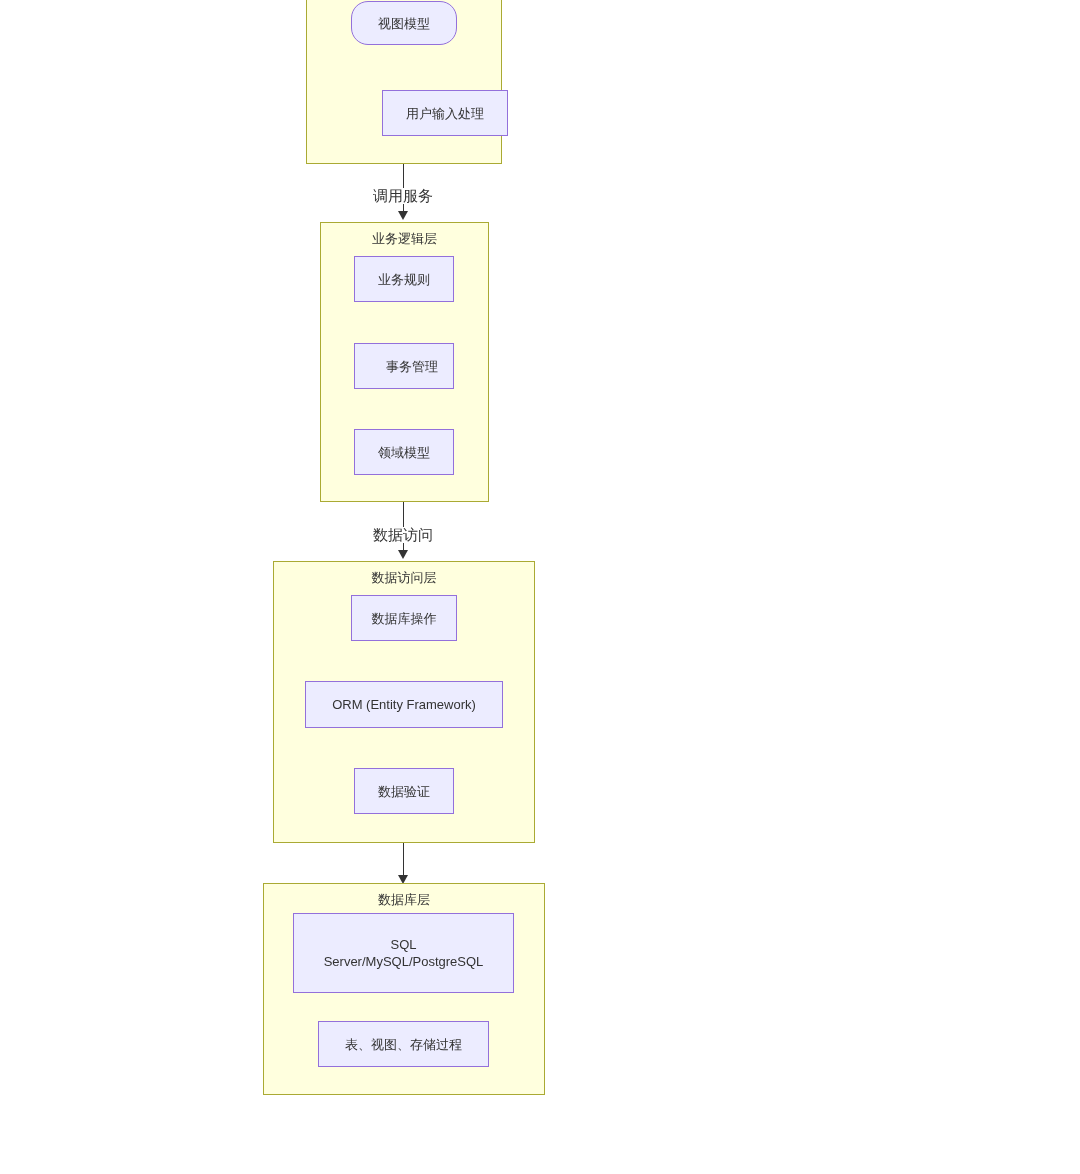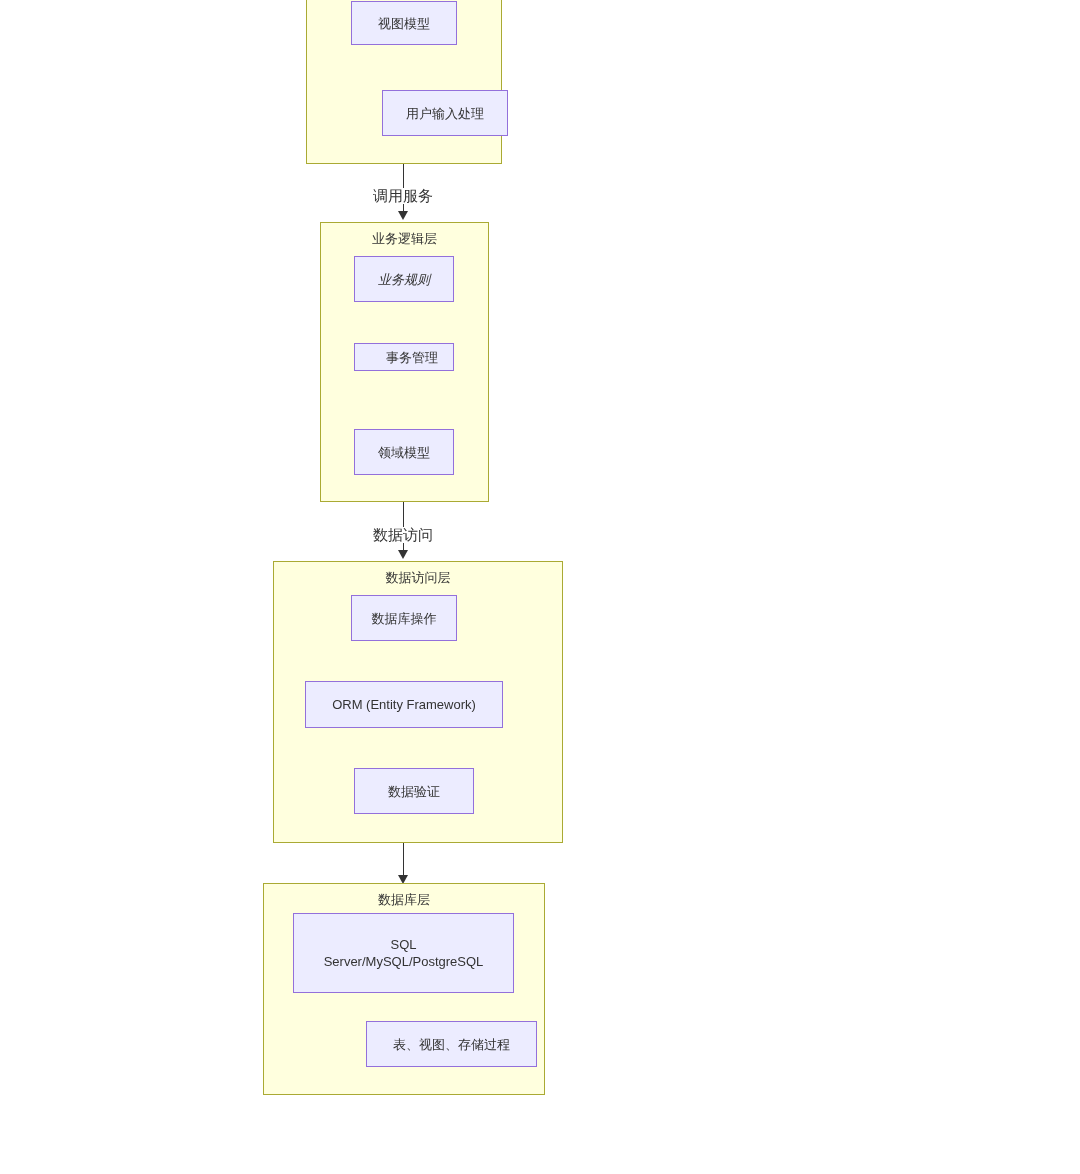--- a/index.html
+++ b/index.html
@@ -87,48 +87,48 @@
     text-align: center;
   }
 </style>
 </head>
 <body>
 
 <div id="diagram">
 
   <div class="layer" style="left:306px; top:-70px; width:196px; height:234px;">
   </div>
-  <div class="node" style="left:351px; top:1px; width:106px; height:44px;">视图模型</div>
+  <div class="node" style="left:351px; top:1px; width:106px; height:44px;border-radius:17px;">视图模型</div>
   <div class="node" style="left:341px; top:90px; width:126px; height:46px;margin-left:41px;">用户输入处理</div>
 
   <div class="edge-line" style="left:402.5px; top:164px; height:48px;"></div>
   <div class="edge-head" style="left:398px; top:211px;"></div>
   <div class="edge-label" style="left:403px; top:188px;">调用服务</div>
 
   <div class="layer" style="left:320px; top:222px; width:169px; height:280px;">
     <div class="layer-title">业务逻辑层</div>
   </div>
-  <div class="node" style="left:354px; top:256px; width:100px; height:46px;font-style:italic;">业务规则</div>
-  <div class="node" style="left:354px; top:343px; width:100px; height:28px;padding-left:22px;">事务管理</div>
+  <div class="node" style="left:354px; top:256px; width:100px; height:46px;">业务规则</div>
+  <div class="node" style="left:354px; top:343px; width:100px; height:46px;padding-left:22px;">事务管理</div>
   <div class="node" style="left:354px; top:429px; width:100px; height:46px;">领域模型</div>
 
   <div class="edge-line" style="left:402.5px; top:502px; height:50px;"></div>
   <div class="edge-head" style="left:398px; top:550px;"></div>
   <div class="edge-label" style="left:403px; top:527px;text-align:center;">数据访问</div>
 
-  <div class="layer" style="left:273px; top:561px; width:290px; height:282px;">
+  <div class="layer" style="left:273px; top:561px; width:262px; height:282px;">
     <div class="layer-title">数据访问层</div>
   </div>
   <div class="node" style="left:351px; top:595px; width:106px; height:46px;">数据库操作</div>
   <div class="node" style="left:305px; top:681px; width:198px; height:47px;">ORM (Entity Framework)</div>
-  <div class="node" style="left:354px; top:768px; width:120px; height:46px;">数据验证</div>
+  <div class="node" style="left:354px; top:768px; width:100px; height:46px;">数据验证</div>
 
   <div class="edge-line" style="left:402.5px; top:843px; height:38px;"></div>
   <div class="edge-head" style="left:398px; top:875px;"></div>
 
   <div class="layer" style="left:263px; top:883px; width:282px; height:212px;">
     <div class="layer-title">数据库层</div>
   </div>
   <div class="node" style="left:293px; top:913px; width:221px; height:80px;">SQL
 Server/MySQL/PostgreSQL</div>
-  <div class="node" style="left:318px; top:1021px; width:171px; height:46px;margin-left:48px;">表、视图、存储过程</div>
+  <div class="node" style="left:318px; top:1021px; width:171px; height:46px;">表、视图、存储过程</div>
 
 </div>
 
 </body></html>

